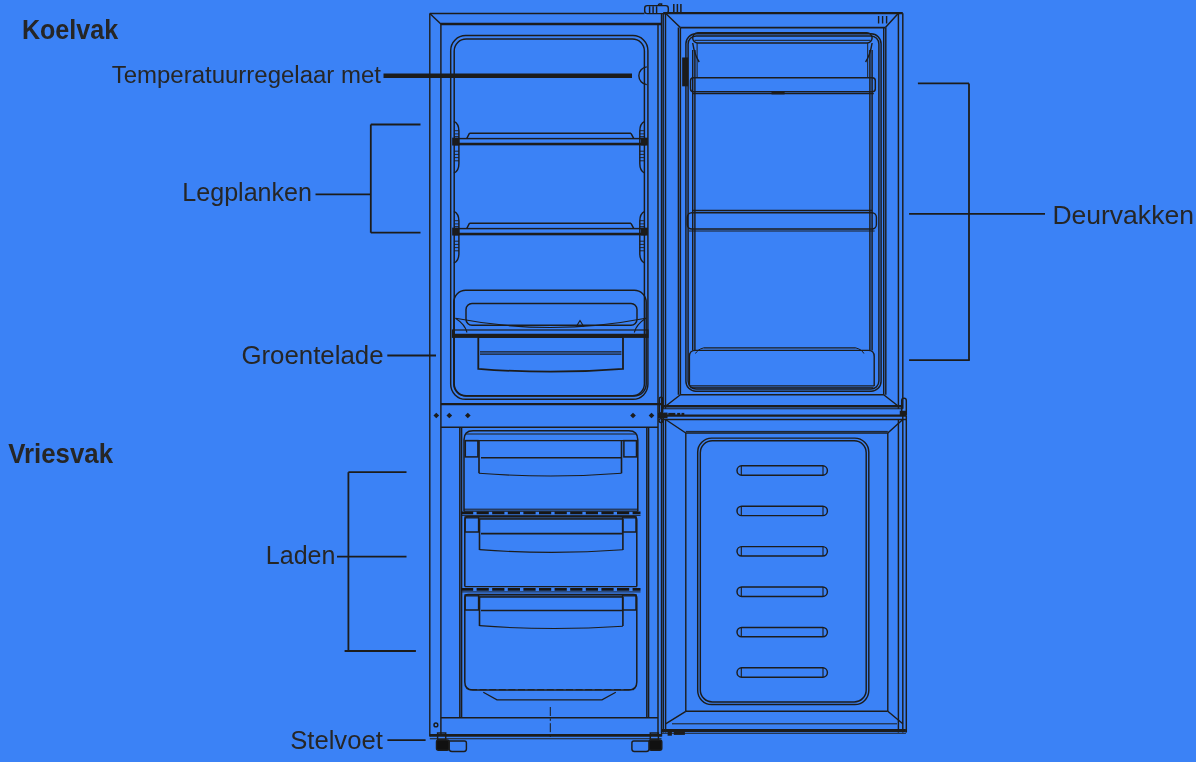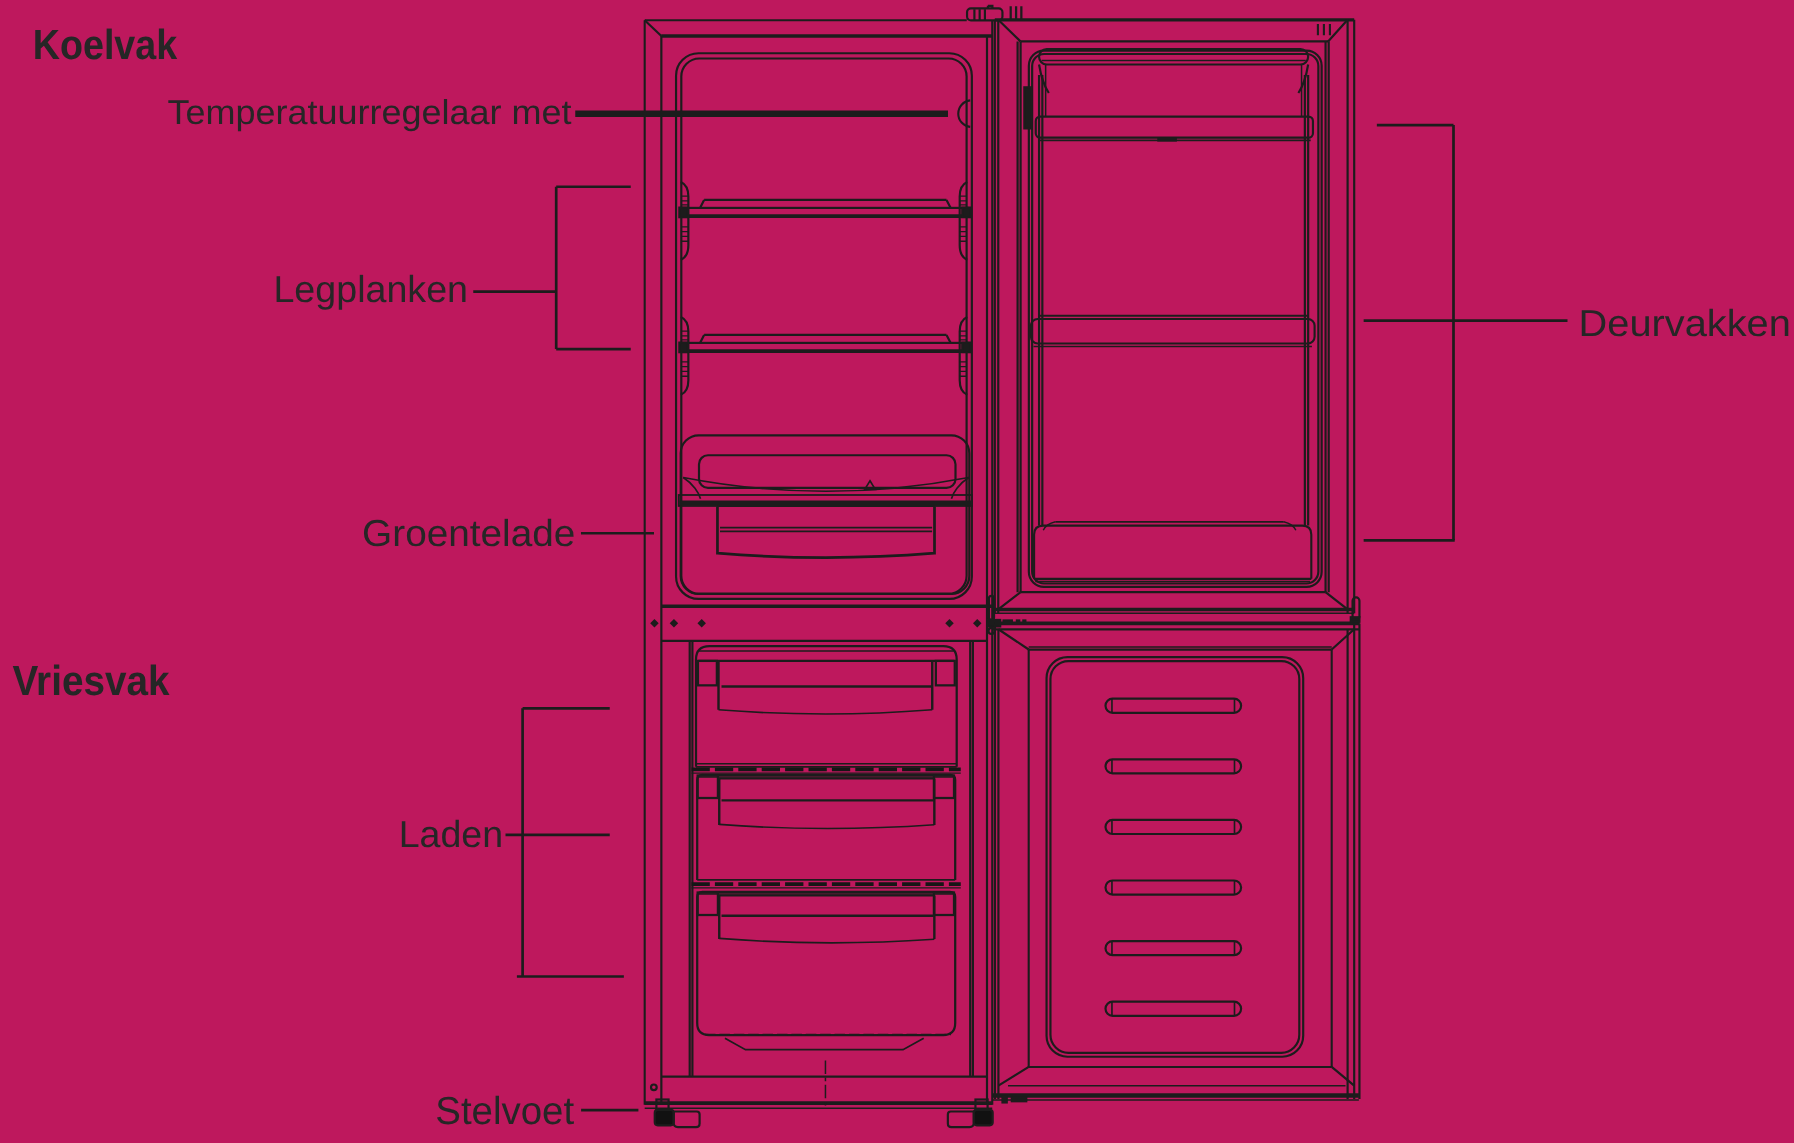--- a/index.html
+++ b/index.html
@@ -1,16 +1,16 @@
 <!DOCTYPE html>
 <html><head>
 <meta charset="utf-8">
 <style>
   html,body{margin:0;padding:0;background:#ffffff;}
-  #page{position:relative;width:1196px;height:762px;background:#be185d;overflow:hidden;}
+  #page{position:relative;width:1196px;height:762px;background:#3b82f6;overflow:hidden;}
   svg{display:block;}
   text{font-family:"Liberation Sans",sans-serif;fill:#262626;}
 </style>
 </head>
 <body>
 <div id="page">
 <svg width="1196" height="762" viewBox="0 0 1196 762" fill="none" stroke="#1c1c1c" stroke-width="1.45" stroke-linecap="butt">
 
 <g>
   <path d="M429.8,13.5 L644.5,13.5" stroke-width="1.4"></path>

